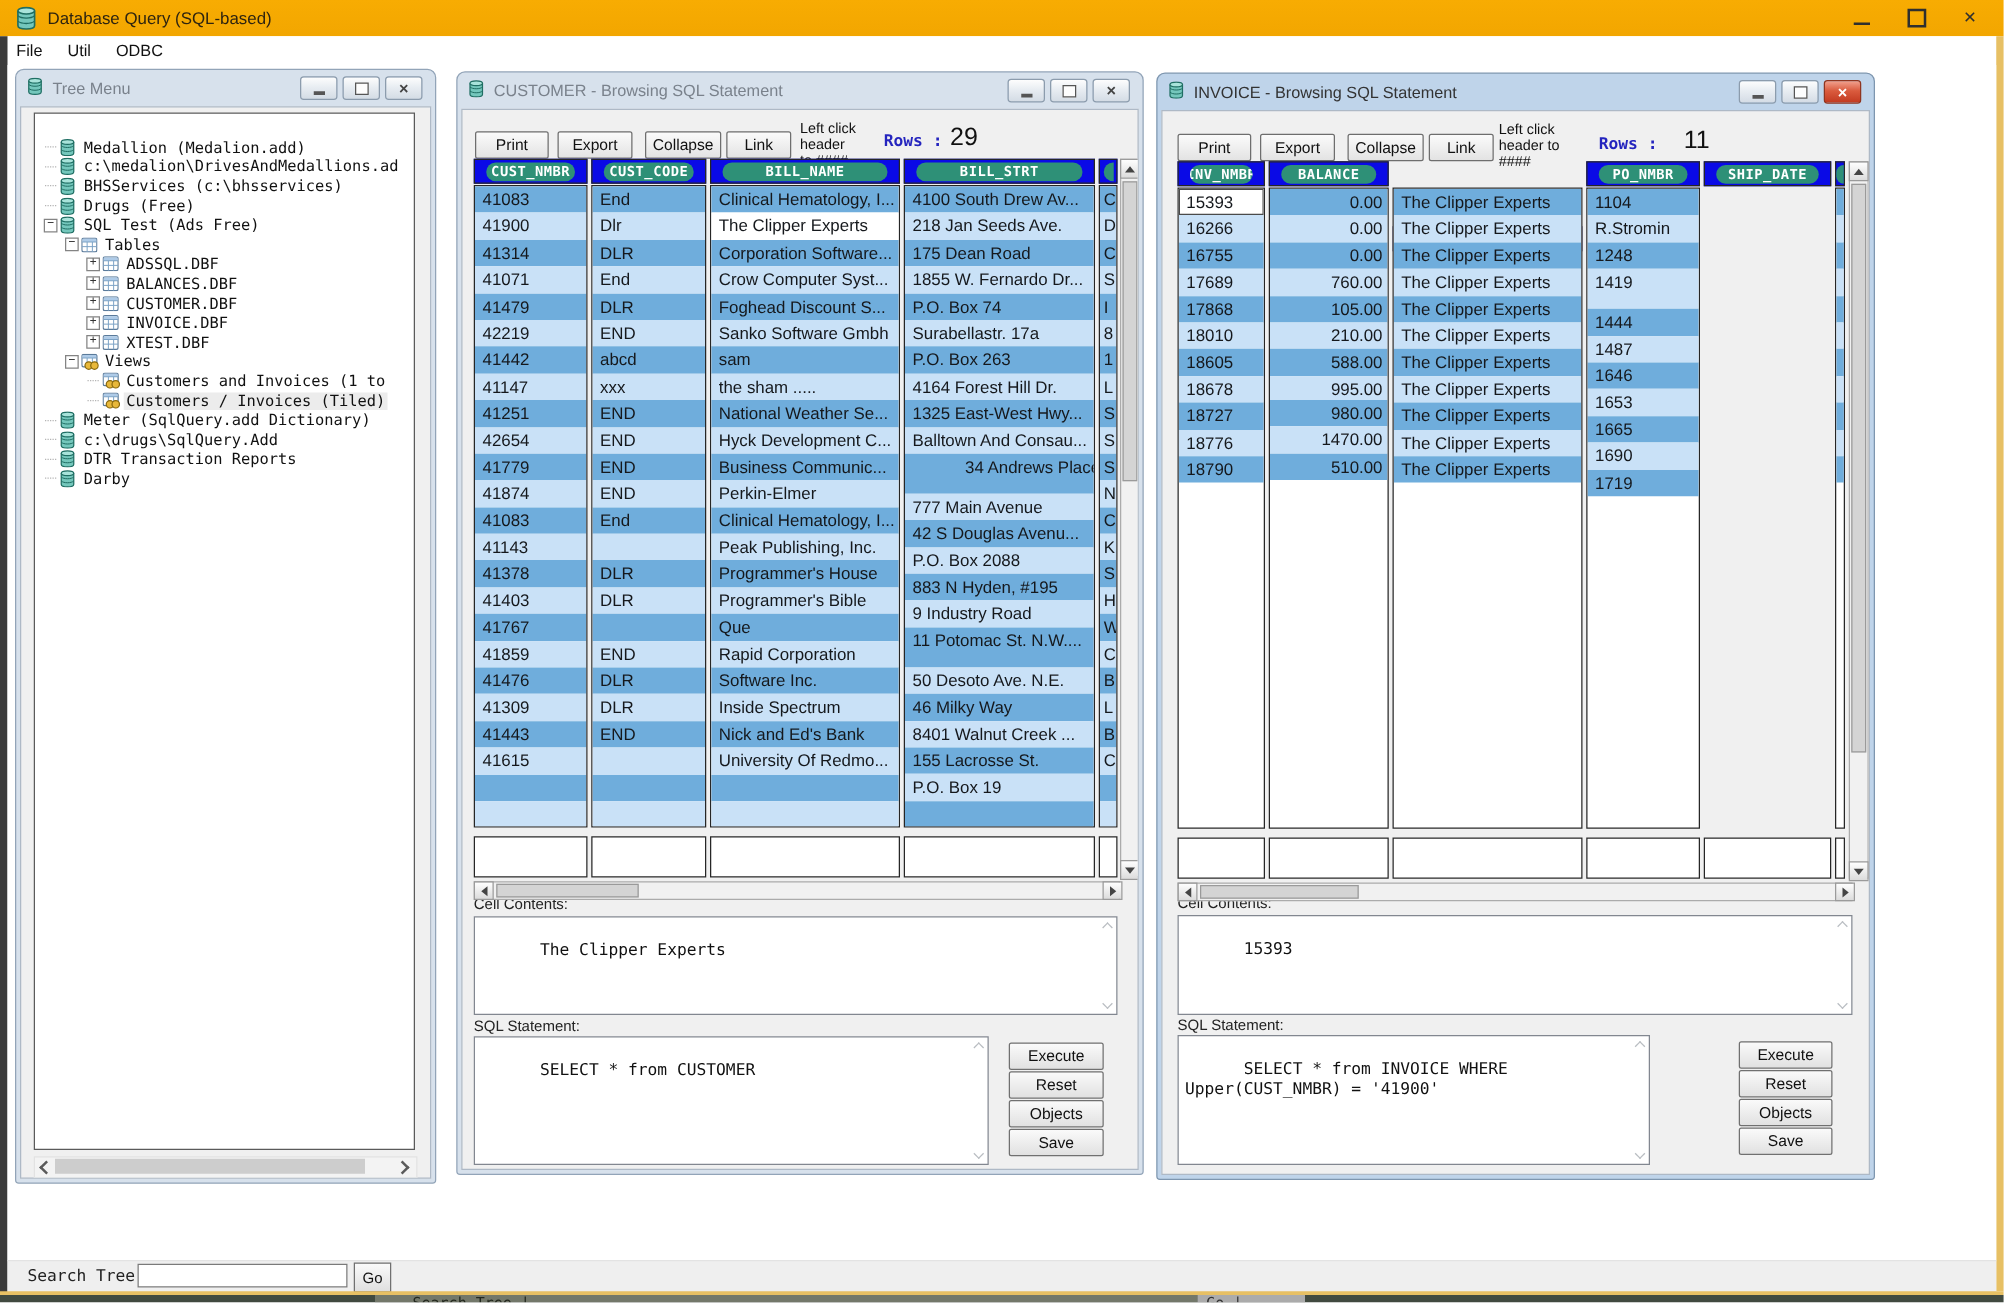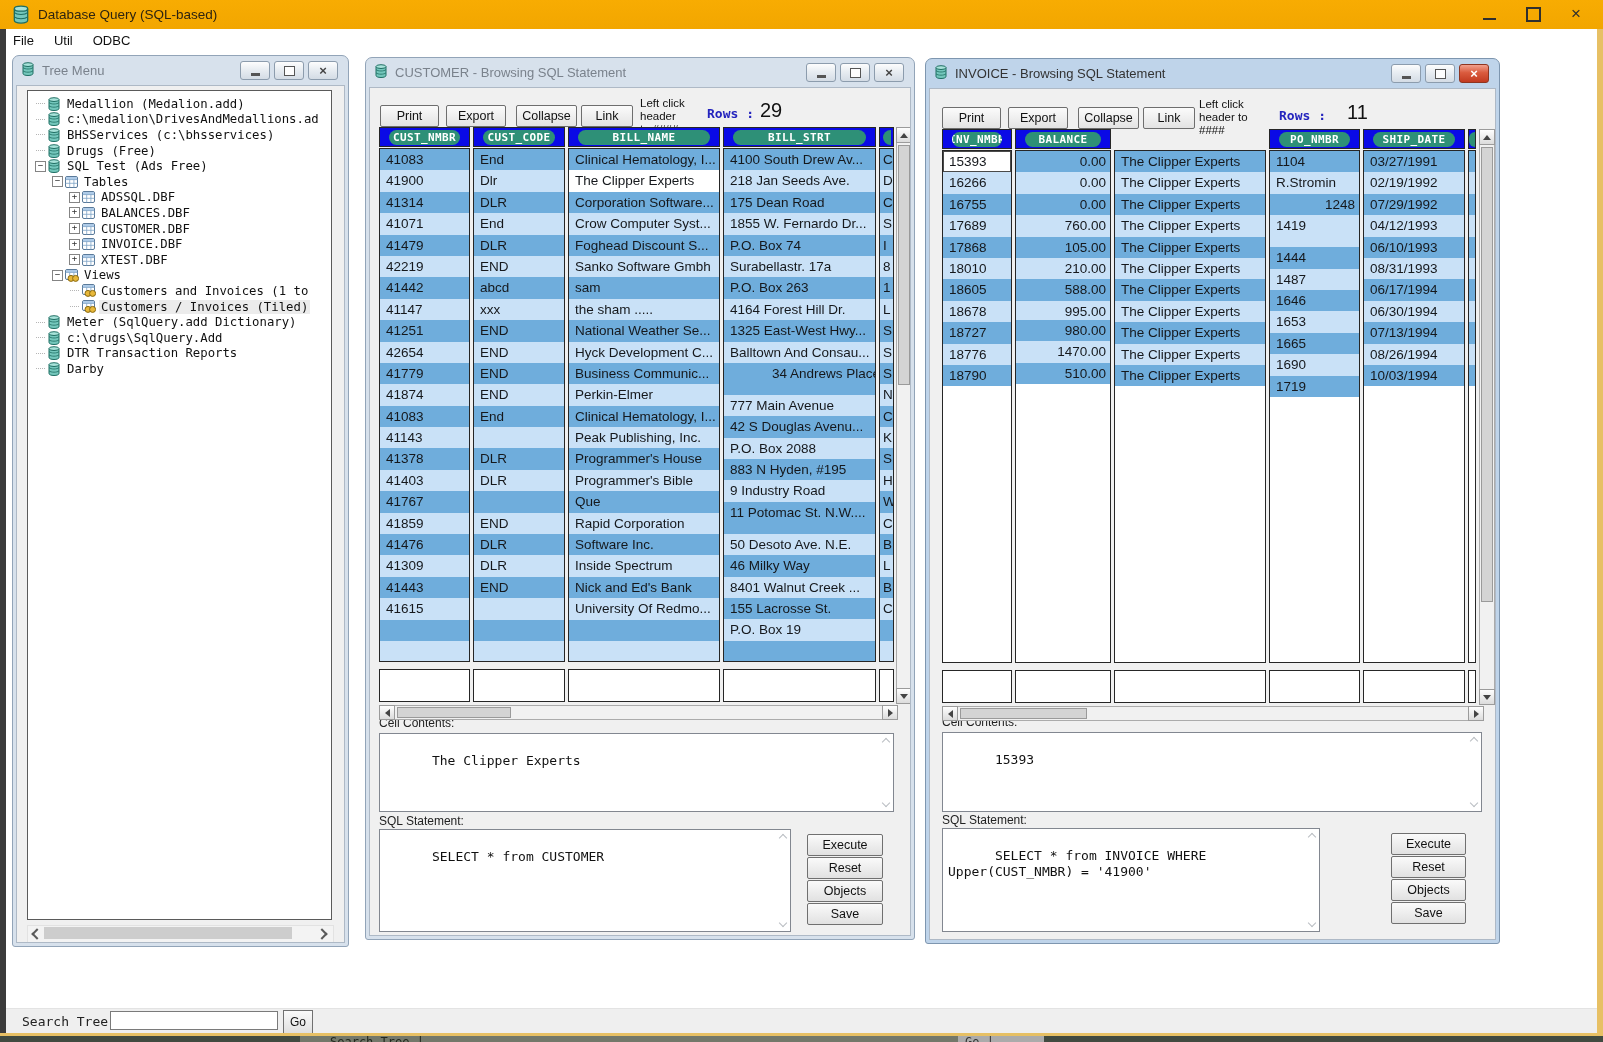--- a/index.html
+++ b/index.html
@@ -31,21 +31,21 @@
           background:linear-gradient(#FDFDFD,#E8EDF2 45%,#D4DCE5);
           display:flex;align-items:center;justify-content:center}
   .glyph-min{width:9px;height:3px;background:#555;margin-top:7px}
   .glyph-max{width:9px;height:8px;border:1px solid #555;background:#fdfdfd}
   .glyph-x{font-size:13px;font-weight:bold;color:#444;line-height:1}
   .capbtn.red{background:linear-gradient(#F0A violet,#D8593C);background:linear-gradient(#F1A08D,#DA5B3E 45%,#C23A20);border-color:#8F3520}
   .capbtn.red .glyph-x{color:#fff}
   .win-body{position:absolute;left:3px;top:29px;right:3px;bottom:3px;background:#F0F0F0;
             border:1px solid #AEB9C6;overflow:hidden}
   
-  #tree-box{left:10px;top:4px;width:305px;height:830px;background:#fff;border:1px solid #5a5a5a;overflow:hidden;padding-top:5px;box-sizing:border-box}
+  #tree-box{left:10px;top:4px;width:305px;height:830px;background:#fff;border:1px solid #5a5a5a;overflow:hidden;padding-top:19px;box-sizing:border-box}
   .tree-row{display:flex;align-items:center;height:15.6px;font-family:"DejaVu Sans Mono",monospace;
             font-size:12.3px;color:#111;white-space:nowrap}
   .tree-row.selected .tlabel{background:#ececec}
   .expander{width:15px;display:flex;align-items:center;justify-content:center;flex:0 0 15px}
   .expbox{width:9px;height:9px;border:1px solid #848484;background:#fff;font-size:9px;line-height:7px;
           text-align:center;color:#333;font-family:"DejaVu Sans Mono",monospace}
   .stub{width:9px;border-top:1px dotted #b5b5b5}
   .ticon{width:17px;flex:0 0 17px;display:flex;align-items:center}
   .tlabel{padding:0 2px}
   
@@ -703,46 +703,33 @@
         <div class="cell lt" style="height: 21.4px; line-height: 21.4px;">The Clipper Experts</div>
         <div class="cell dk" style="height: 21.4px; line-height: 21.4px;">The Clipper Experts</div>
       </div>
       <div class="col-foot" style="position: absolute; left: 184px; top: 581px; width: 152px; height: 33px;"></div>
       <div class="col-head" style="position: absolute; left: 339px; top: 40px; width: 91px; height: 20px;">
         <div class="pill" style="width: 71px;">PO_NMBR</div>
       </div>
       <div class="col-body" style="position: absolute; left: 339px; top: 61px; width: 91px; height: 513px;">
         <div class="cell dk" style="height: 21.4px; line-height: 21.4px;">1104</div>
         <div class="cell lt" style="height: 21.4px; line-height: 21.4px;">R.Stromin</div>
-        <div class="cell dk" style="height: 21.4px; line-height: 21.4px; text-align: right;">1248</div>
+        <div class="cell dk" style="height: 21.4px; line-height: 21.4px;">1248</div>
         <div class="cell lt" style="height: 32px; line-height: 21.4px;">1419</div>
         <div class="cell dk" style="height: 21.4px; line-height: 21.4px;">1444</div>
         <div class="cell lt" style="height: 21.4px; line-height: 21.4px;">1487</div>
         <div class="cell dk" style="height: 21.4px; line-height: 21.4px;">1646</div>
         <div class="cell lt" style="height: 21.4px; line-height: 21.4px;">1653</div>
         <div class="cell dk" style="height: 21.4px; line-height: 21.4px;">1665</div>
         <div class="cell lt" style="height: 21.4px; line-height: 21.4px;">1690</div>
         <div class="cell dk" style="height: 21.4px; line-height: 21.4px;">1719</div>
       </div>
       <div class="col-foot" style="position: absolute; left: 339px; top: 581px; width: 91px; height: 33px;"></div>
       <div class="col-head" style="position: absolute; left: 433px; top: 40px; width: 102px; height: 20px;">
         <div class="pill" style="width: 82px;">SHIP_DATE</div>
-      </div>
-      <div class="col-body" style="position: absolute; left: 433px; top: 61px; width: 102px; height: 513px;">
-        <div class="cell dk" style="height: 21.4px; line-height: 21.4px;">03/27/1991</div>
-        <div class="cell lt" style="height: 21.4px; line-height: 21.4px;">02/19/1992</div>
-        <div class="cell dk" style="height: 21.4px; line-height: 21.4px;">07/29/1992</div>
-        <div class="cell lt" style="height: 21.4px; line-height: 21.4px;">04/12/1993</div>
-        <div class="cell dk" style="height: 21.4px; line-height: 21.4px;">06/10/1993</div>
-        <div class="cell lt" style="height: 21.4px; line-height: 21.4px;">08/31/1993</div>
-        <div class="cell dk" style="height: 21.4px; line-height: 21.4px;">06/17/1994</div>
-        <div class="cell lt" style="height: 21.4px; line-height: 21.4px;">06/30/1994</div>
-        <div class="cell dk" style="height: 21.4px; line-height: 21.4px;">07/13/1994</div>
-        <div class="cell lt" style="height: 21.4px; line-height: 21.4px;">08/26/1994</div>
-        <div class="cell dk" style="height: 21.4px; line-height: 21.4px;">10/03/1994</div>
       </div>
       <div class="col-foot" style="position: absolute; left: 433px; top: 581px; width: 102px; height: 33px;"></div>
       <div class="col-head" style="position: absolute; left: 538px; top: 40px; width: 8px; height: 20px;">
         <div class="pill" style="width: 8px; border-radius: 8px 0px 0px 8px;"></div>
       </div>
       <div class="col-body" style="position: absolute; left: 538px; top: 61px; width: 8px; height: 513px;">
         <div class="cell dk" style="height: 21.4px; line-height: 21.4px; padding-left: 3px;"></div>
         <div class="cell lt" style="height: 21.4px; line-height: 21.4px; padding-left: 3px;"></div>
         <div class="cell dk" style="height: 21.4px; line-height: 21.4px; padding-left: 3px;"></div>
         <div class="cell lt" style="height: 21.4px; line-height: 21.4px; padding-left: 3px;"></div>

